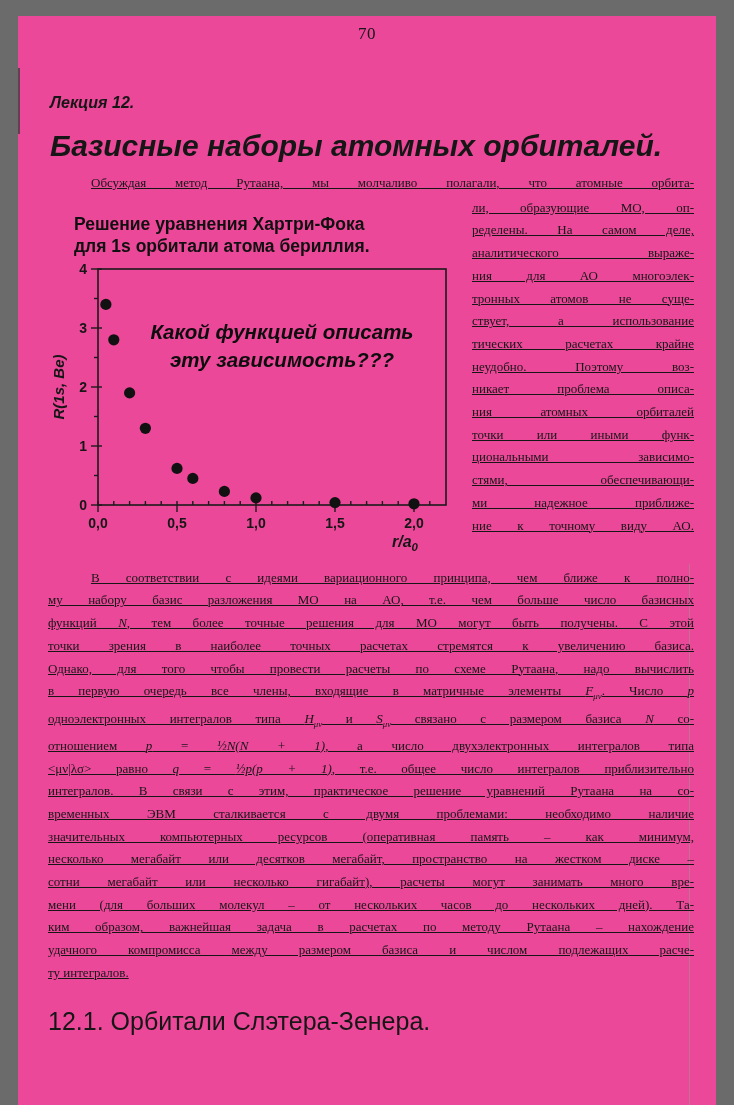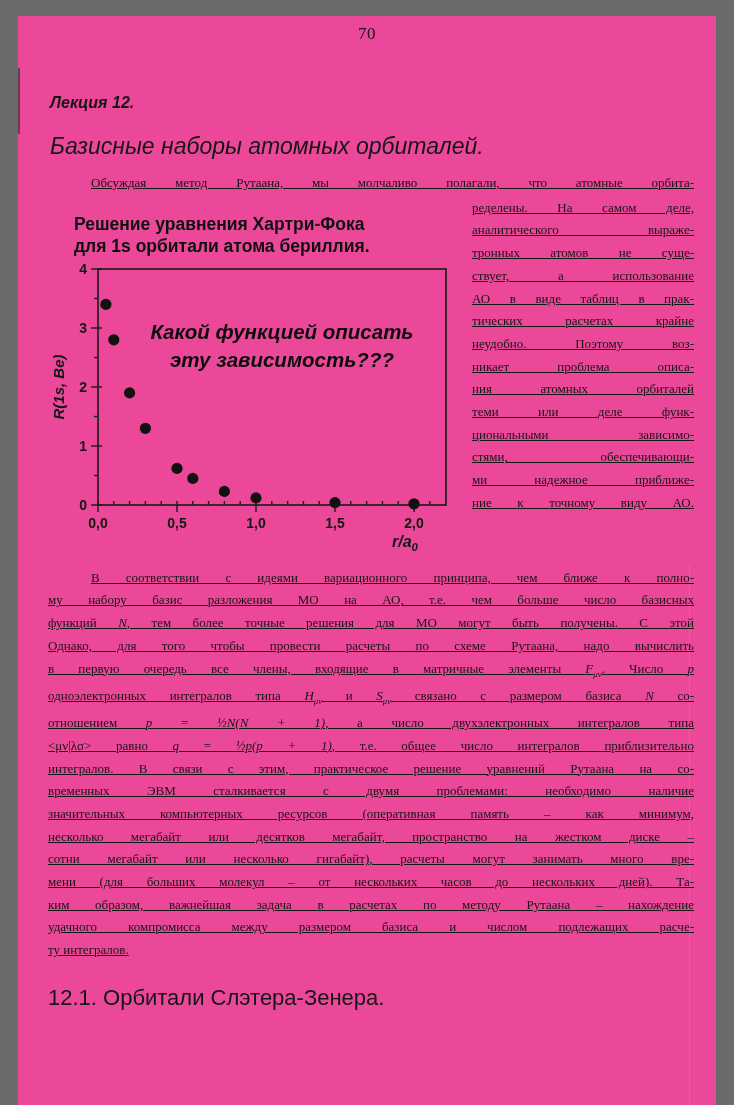--- a/index.html
+++ b/index.html
@@ -3,23 +3,23 @@
 <meta charset="utf-8">
 <style>
   html,body{margin:0;padding:0;background:#6b6b6b;}
   .page{position:relative;width:698px;height:1105px;background:#ec4899;overflow:hidden;
         font-family:"Liberation Serif",serif;color:#161616;margin:16px auto;}
   .pagenum{position:absolute;top:8px;left:0;right:0;text-align:center;font-size:17px;letter-spacing:.5px;}
   .content{position:absolute;left:30px;right:22px;top:0;}
   .h-lecture{margin:76px 0 0 2px;font-family:"Liberation Sans",sans-serif;
              font-weight:bold;font-style:italic;font-size:16px;line-height:22px;}
   .h-title{margin:20px 0 0 2px;font-family:"Liberation Sans",sans-serif;
-           font-weight:normal;font-style:italic;font-size:23px;line-height:24px;}
+           font-weight:bold;font-style:italic;font-size:30px;line-height:24px;}
   .h-section{margin:24px 0 0 0;font-family:"Liberation Sans",sans-serif;
-             font-weight:normal;font-size:22px;line-height:24px;}
+             font-weight:normal;font-size:25px;line-height:24px;}
   .tline{font-size:13px;line-height:22.7px;text-align:justify;text-align-last:justify;text-decoration:underline;}
   .tline.last{text-align-last:left;}
   .tline.indent{text-indent:43px;}
   .p1{margin-top:14px;}
   .wrap{margin-top:2px;}
   .chartfig{float:left;width:424px;margin:0;padding:0;}
   .chart-title{margin-top:16px;padding-left:26px;
                font-family:"Liberation Sans",sans-serif;font-weight:bold;
                font-size:17.5px;line-height:22px;color:#101010;}
   .plot{display:block;margin-top:2px;}
@@ -118,41 +118,43 @@
               <circle cx="287.0" cy="243.6" r="5.6" fill="#111111"></circle>
               <circle cx="366.0" cy="244.8" r="5.6" fill="#111111"></circle>
             </g>
           <text class="annot" x="234" y="80" text-anchor="middle">Какой функцией описать</text>
           <text class="annot" x="234" y="108" text-anchor="middle">эту зависимость???</text>
           <text class="axlab ylab" transform="translate(16,128) rotate(-90)" text-anchor="middle">R(1s, Be)</text>
           <text class="axlab" x="344" y="288"><tspan>r/a</tspan><tspan dy="4" font-size="11.5">0</tspan></text>
         </svg>
       </figure>
       <div class="rightcol">
+          <div class="tline">ли, образующие МО, оп-</div>
           <div class="tline">ределены. На самом деле,</div>
           <div class="tline">аналитического выраже-</div>
+          <div class="tline">ния для АО многоэлек-</div>
           <div class="tline">тронных атомов не суще-</div>
           <div class="tline">ствует, а использование</div>
-          <div class="tline">АО в виде таблиц в прак-</div>
           <div class="tline">тических расчетах крайне</div>
           <div class="tline">неудобно. Поэтому воз-</div>
           <div class="tline">никает проблема описа-</div>
           <div class="tline">ния атомных орбиталей</div>
-          <div class="tline">теми или деле функ-</div>
+          <div class="tline">точки или иными функ-</div>
           <div class="tline">циональными зависимо-</div>
           <div class="tline">стями, обеспечивающи-</div>
           <div class="tline">ми надежное приближе-</div>
           <div class="tline">ние к точному виду АО.</div>
         </div>
     </div>
 
     <div class="p2">
         <div class="tline indent">В соответствии с идеями вариационного принципа, чем ближе к полно-</div>
         <div class="tline">му набору базис разложения МО на АО, т.е. чем больше число базисных</div>
         <div class="tline">функций <i>N</i>, тем более точные решения для МО могут быть получены. С этой</div>
+        <div class="tline">точки зрения в наиболее точных расчетах стремятся к увеличению базиса.</div>
         <div class="tline">Однако, для того чтобы провести расчеты по схеме Рутаана, надо вычислить</div>
         <div class="tline">в первую очередь все члены, входящие в матричные элементы <i>F<sub>μν</sub></i>. Число <i>p</i></div>
         <div class="tline">одноэлектронных интегралов типа <i>H<sub>μν</sub></i> и <i>S<sub>μν</sub></i> связано с размером базиса <i>N</i> со-</div>
         <div class="tline">отношением <i>p</i> = <i>½N(N + 1)</i>, а число двухэлектронных интегралов типа</div>
         <div class="tline">&lt;μν|λσ&gt; равно <i>q</i> = <i>½p(p + 1)</i>, т.е. общее число интегралов приблизительно</div>
         <div class="tline">интегралов. В связи с этим, практическое решение уравнений Рутаана на со-</div>
         <div class="tline">временных ЭВМ сталкивается с двумя проблемами: необходимо наличие</div>
         <div class="tline">значительных компьютерных ресурсов (оперативная память – как минимум,</div>
         <div class="tline">несколько мегабайт или десятков мегабайт, пространство на жестком диске –</div>
         <div class="tline">сотни мегабайт или несколько гигабайт), расчеты могут занимать много вре-</div>

